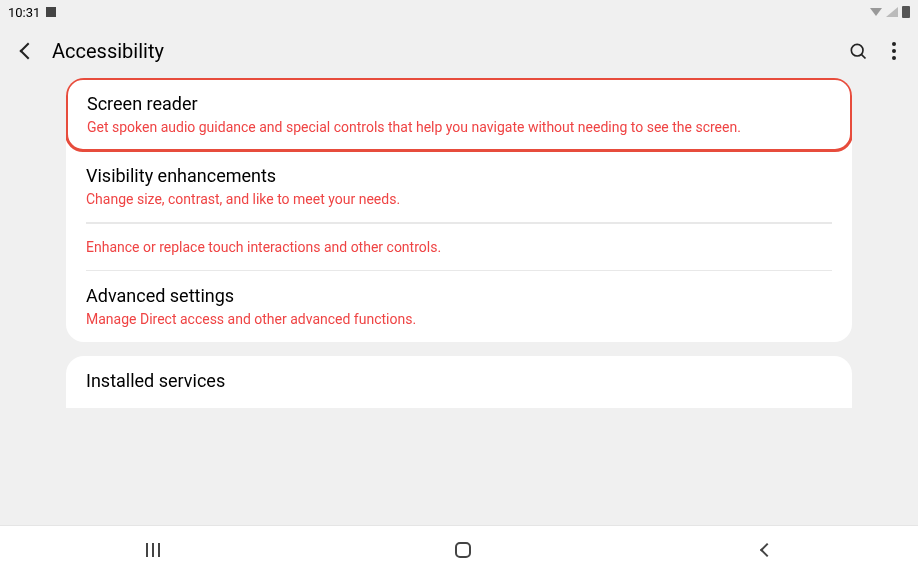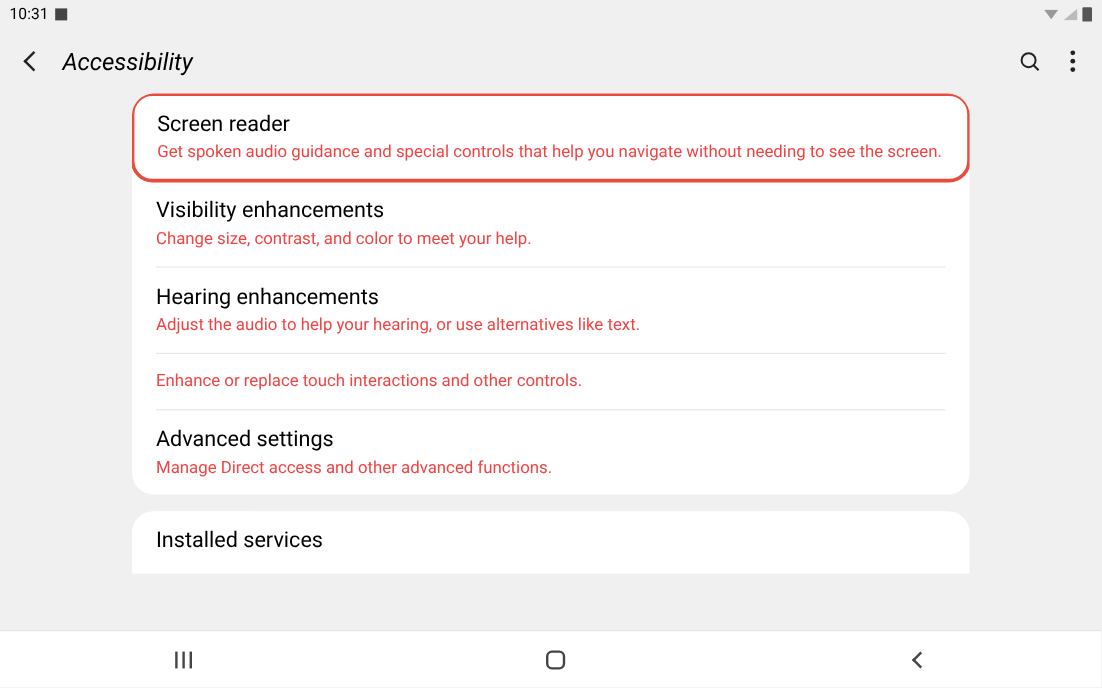--- a/index.html
+++ b/index.html
@@ -67,21 +67,20 @@
       display: flex;
       align-items: center;
       justify-content: space-between;
       padding: 12px 22px;
       height: 54px;
     }
     .header-left {
       display: flex;
       align-items: center;
       gap: 18px;
-      font-style: italic;
     }
     .back-arrow {
       width: 12px;
       height: 12px;
       border-left: 2px solid #222;
       border-bottom: 2px solid #222;
       transform: rotate(45deg);
     }
     .header-title {
       font-size: 20px;
@@ -103,21 +102,21 @@
       gap: 3px;
       align-items: center;
     }
     .more-dot {
       width: 4px;
       height: 4px;
       background: #222;
       border-radius: 50%;
     }
     .content {
-      padding: 0 110px;
+      padding: 0 66px;
     }
     .card {
       background: #fff;
       border-radius: 18px;
       margin-bottom: 14px;
       overflow: hidden;
     }
     .list-item {
       padding: 14px 20px 13px 20px;
       cursor: pointer;
@@ -217,27 +216,23 @@
 </div>
 
 <div class="content">
   <div class="card">
     <div class="list-item highlighted">
       <div class="list-item-title">Screen reader</div>
       <div class="list-item-subtitle">Get spoken audio guidance and special controls that help you navigate without needing to see the screen.</div>
     </div>
     <div class="list-item">
       <div class="list-item-title">Visibility enhancements</div>
-      <div class="list-item-subtitle">Change size, contrast, and color to meet your help.</div>
+      <div class="list-item-subtitle">Change size, contrast, and like to meet your needs.</div>
     </div>
     <div class="divider"></div>
-    <div class="list-item">
-      <div class="list-item-title">Hearing enhancements</div>
-      <div class="list-item-subtitle">Adjust the audio to help your hearing, or use alternatives like text.</div>
-    </div>
     <div class="divider"></div>
     <div class="list-item">
       <div class="list-item-subtitle">Enhance or replace touch interactions and other controls.</div>
     </div>
     <div class="divider"></div>
     <div class="list-item">
       <div class="list-item-title">Advanced settings</div>
       <div class="list-item-subtitle">Manage Direct access and other advanced functions.</div>
     </div>
   </div>

